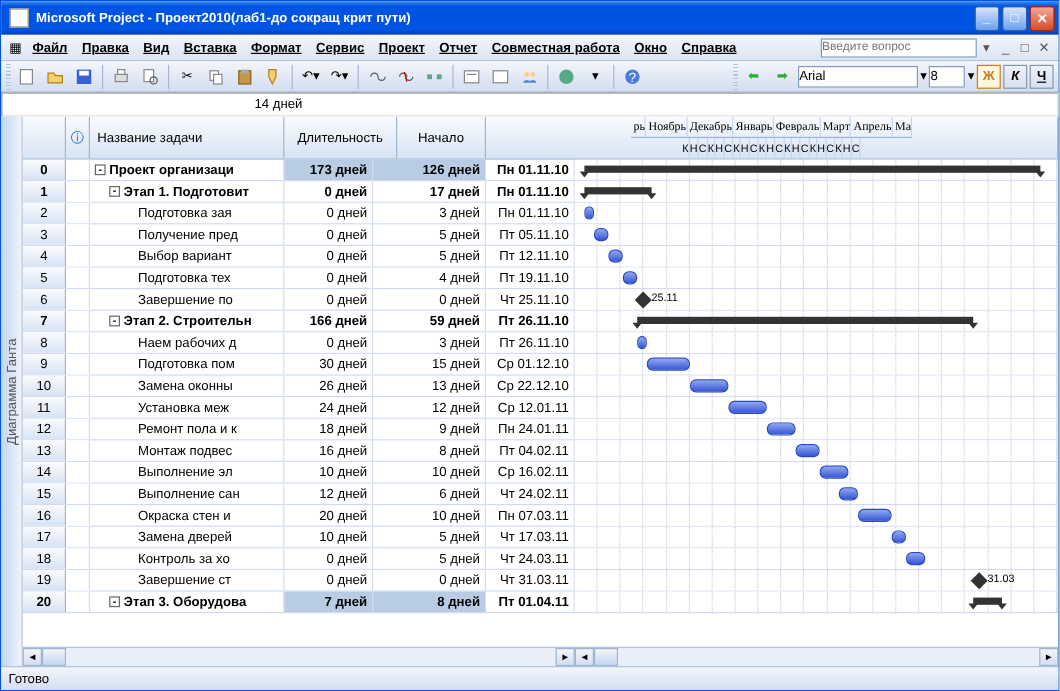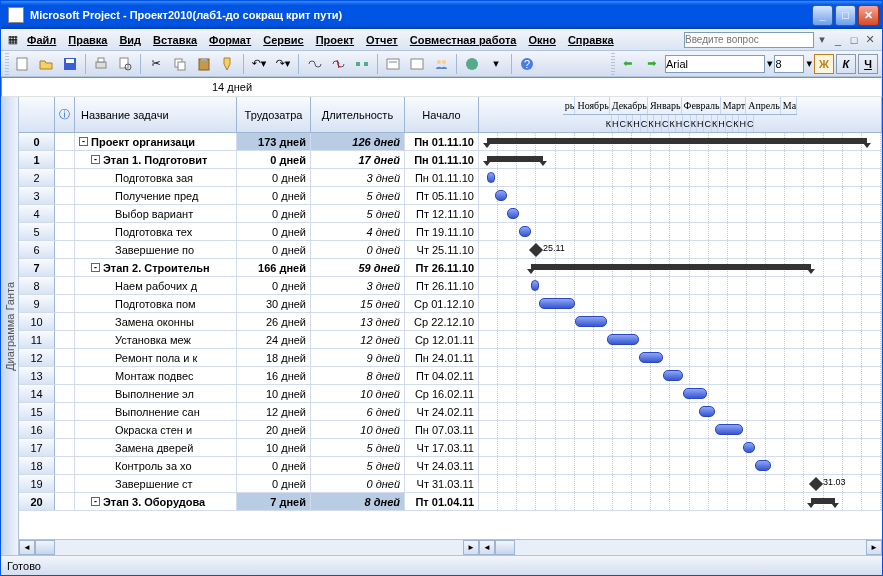--- a/index.html
+++ b/index.html
@@ -55,21 +55,21 @@
 .hdr .weeks { flex: 1; display: flex; }
 .hdr .weeks div { flex: 1; border-right: 1px solid #c3d5ef; display: flex; align-items: center; justify-content: center; font-size: 9px; }
 
 .rows { flex: 1; overflow-y: auto; overflow-x: hidden; }
 .row { display: flex; height: 18px; border-bottom: 1px solid #d3dced; }
 .row .cell { border-right: 1px solid #d3dced; display: flex; align-items: center; padding: 0 4px; overflow: hidden; white-space: nowrap; }
 .row .rowh { width: 36px; background: linear-gradient(#f9fbfe, #d7e3f4); justify-content: center; border-right-color: #9eb6d4; }
 .row .info { width: 20px; background: #fff; }
 .row .name { width: 162px; }
 .row .work { width: 74px; justify-content: flex-end; }
-.row .dur { width: 94px; justify-content: flex-end; font-style: italic; }
+.row .dur { width: 94px; justify-content: flex-end; }
 .row .start { width: 74px; justify-content: flex-end; }
 .row .gantt { flex: 1; position: relative; background: #fff; }
 .row.bold .cell { font-weight: bold; }
 .row.hl .dur, .row.hl .work { background: #b8cce4; }
 
 .row .name .indent { display: inline-block; }
 .row .name .collapse { display: inline-block; width: 9px; height: 9px; border: 1px solid #666; text-align: center; line-height: 7px; font-size: 9px; margin-right: 3px; background: #fff; }
 
 .gantt .grid { position: absolute; inset: 0; display: flex; }
 .gantt .grid div { flex: 1; border-right: 1px dotted #ccc; }
@@ -251,21 +251,20 @@
         <span>Диаграмма Ганта</span>
       </div>
 
     <div class="sheet">
       <div class="hdr">
         <div class="cell rowh"></div>
         <div class="cell info">
             <span style="color:#1e60c8">ⓘ</span>
           </div>
         <div class="cell name">Название задачи</div>
-        <div class="cell work">Трудозатра</div>
         <div class="cell dur">Длительность</div>
         <div class="cell start">Начало</div>
         <div class="cell sm">
           <div class="months" id="months">
               <div>рь</div>
               <div>Ноябрь</div>
               <div>Декабрь</div>
               <div>Январь</div>
               <div>Февраль</div>
               <div>Март</div>

